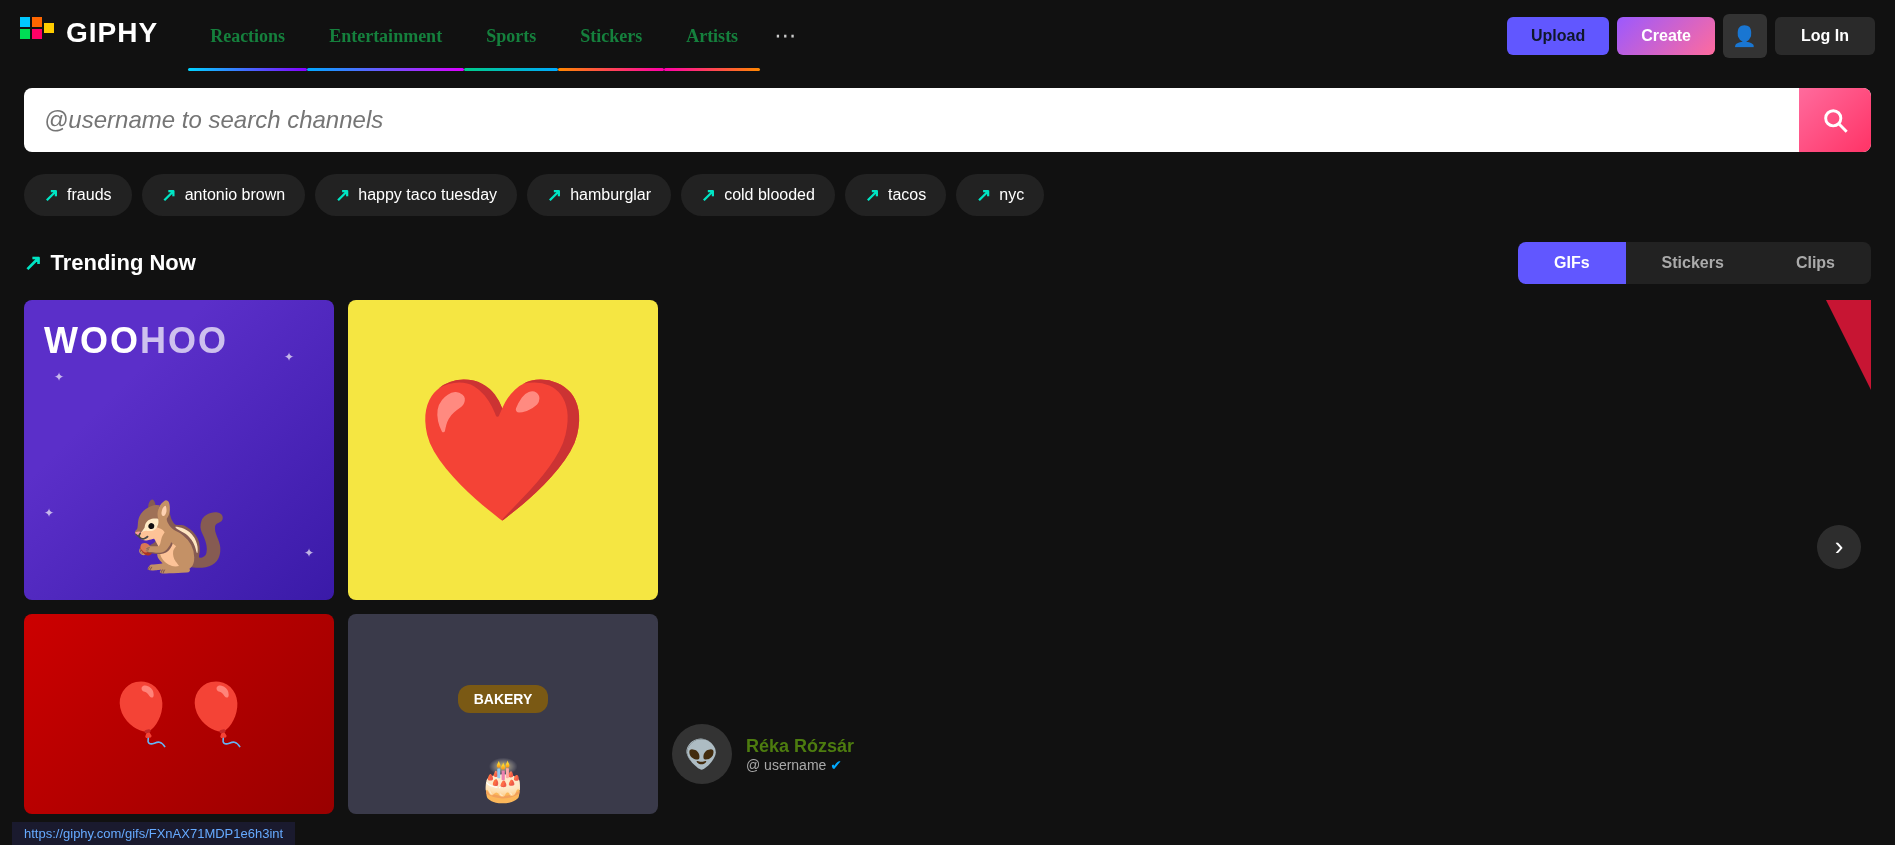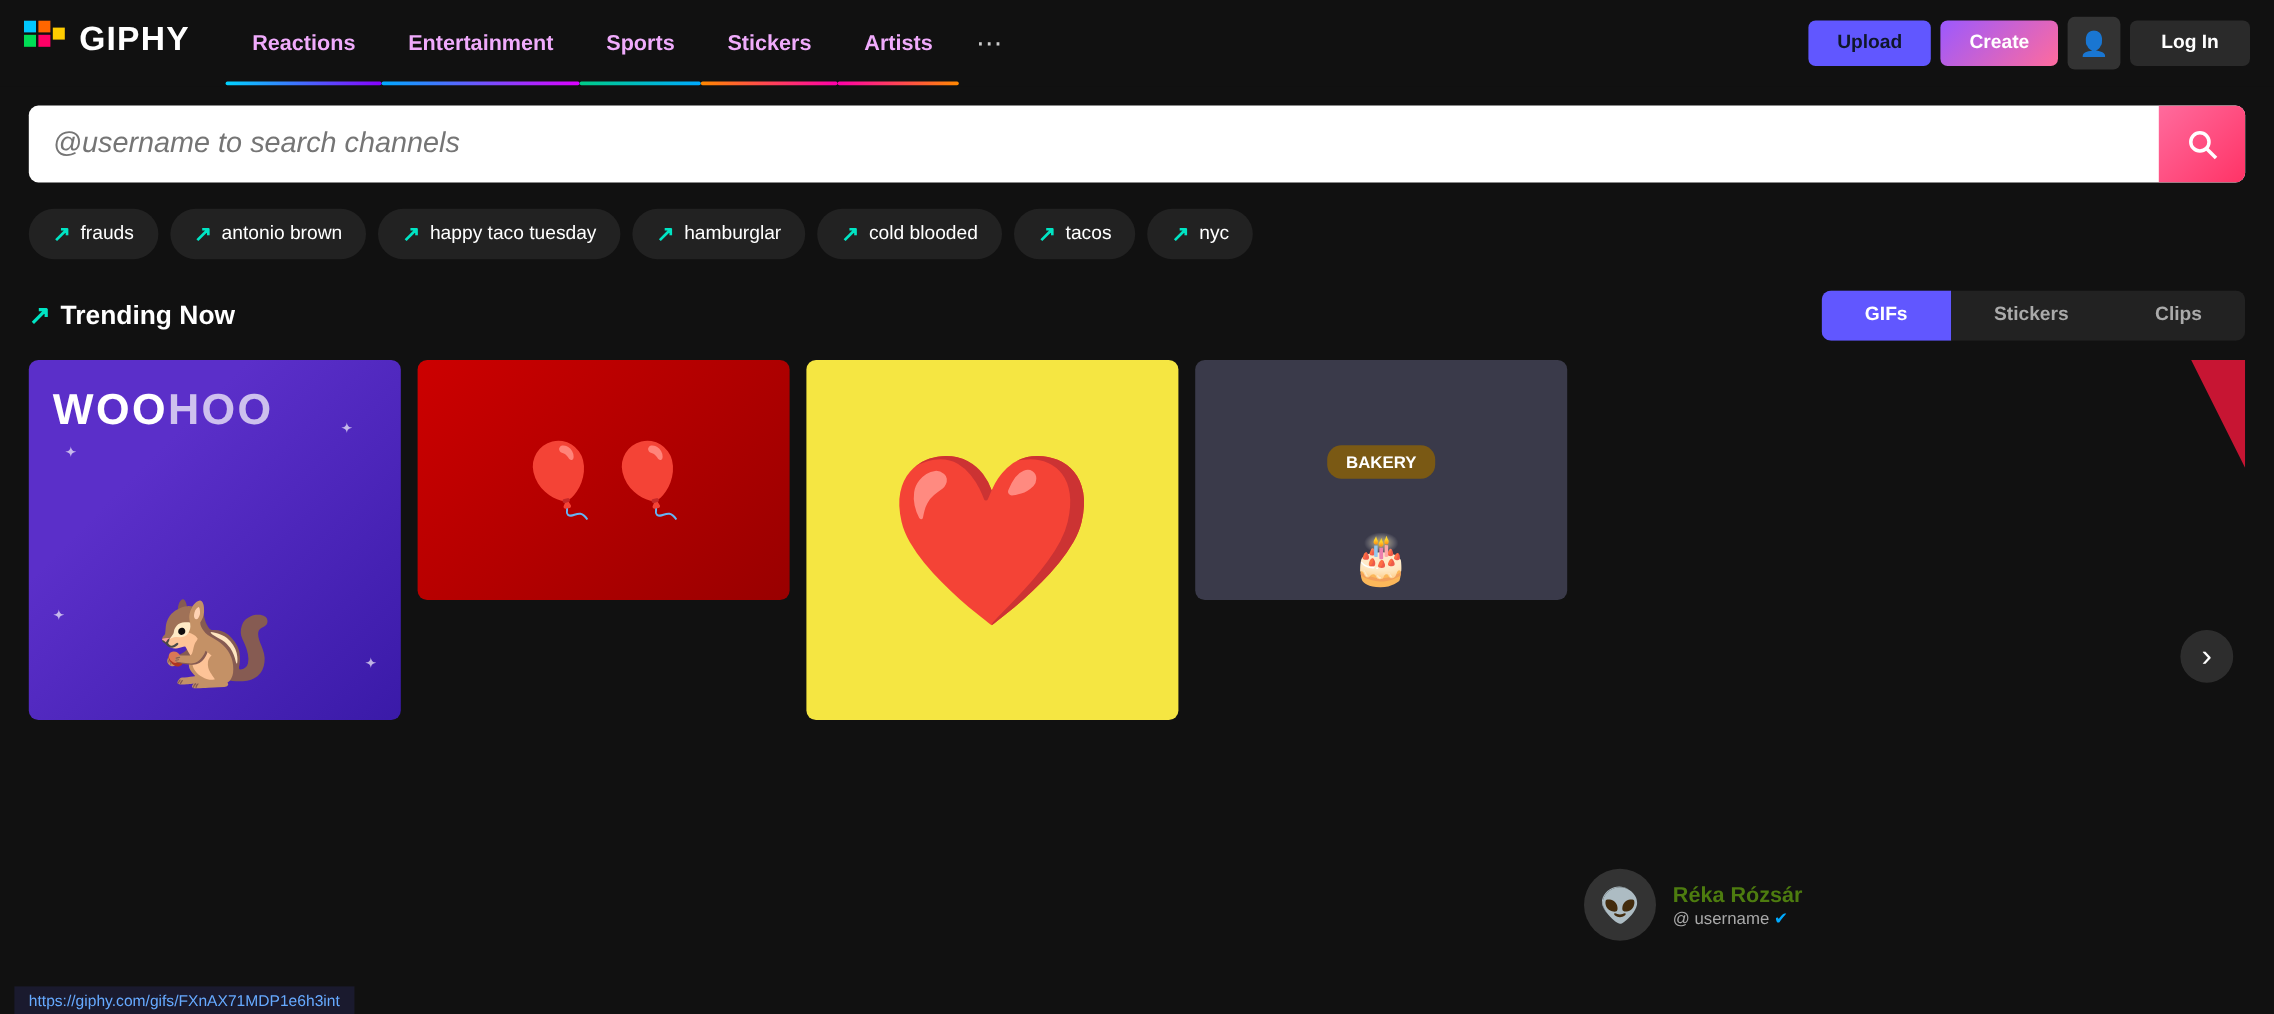--- a/index.html
+++ b/index.html
@@ -40,28 +40,29 @@
       letter-spacing: 1px;
     }
 
     .nav {
       display: flex;
       align-items: center;
       gap: 0;
       flex: 1;
     }
     .nav-item {
-      color: #f0abfc;
+      color: #15803d;
       font-size: 18px;
       font-weight: 600;
       padding: 0 22px;
       cursor: pointer;
       text-decoration: none;
       white-space: nowrap;
       position: relative;
+      font-family: Liberation Serif, serif;
     }
     .nav-item::after {
       content: '';
       display: block;
       height: 3px;
       border-radius: 2px;
       position: absolute;
       bottom: -24px;
       left: 0;
       right: 0;
@@ -237,22 +238,23 @@
     }
 
     
     .gif-grid {
       display: flex;
       gap: 14px;
       padding: 0 24px;
     }
     .gif-column {
       display: flex;
-      flex-direction: row;
+      flex-direction: column;
       gap: 14px;
+      align-items: flex-end;
     }
     .gif-card {
       border-radius: 8px;
       overflow: hidden;
       cursor: pointer;
       position: relative;
       flex-shrink: 0;
     }
 
     

